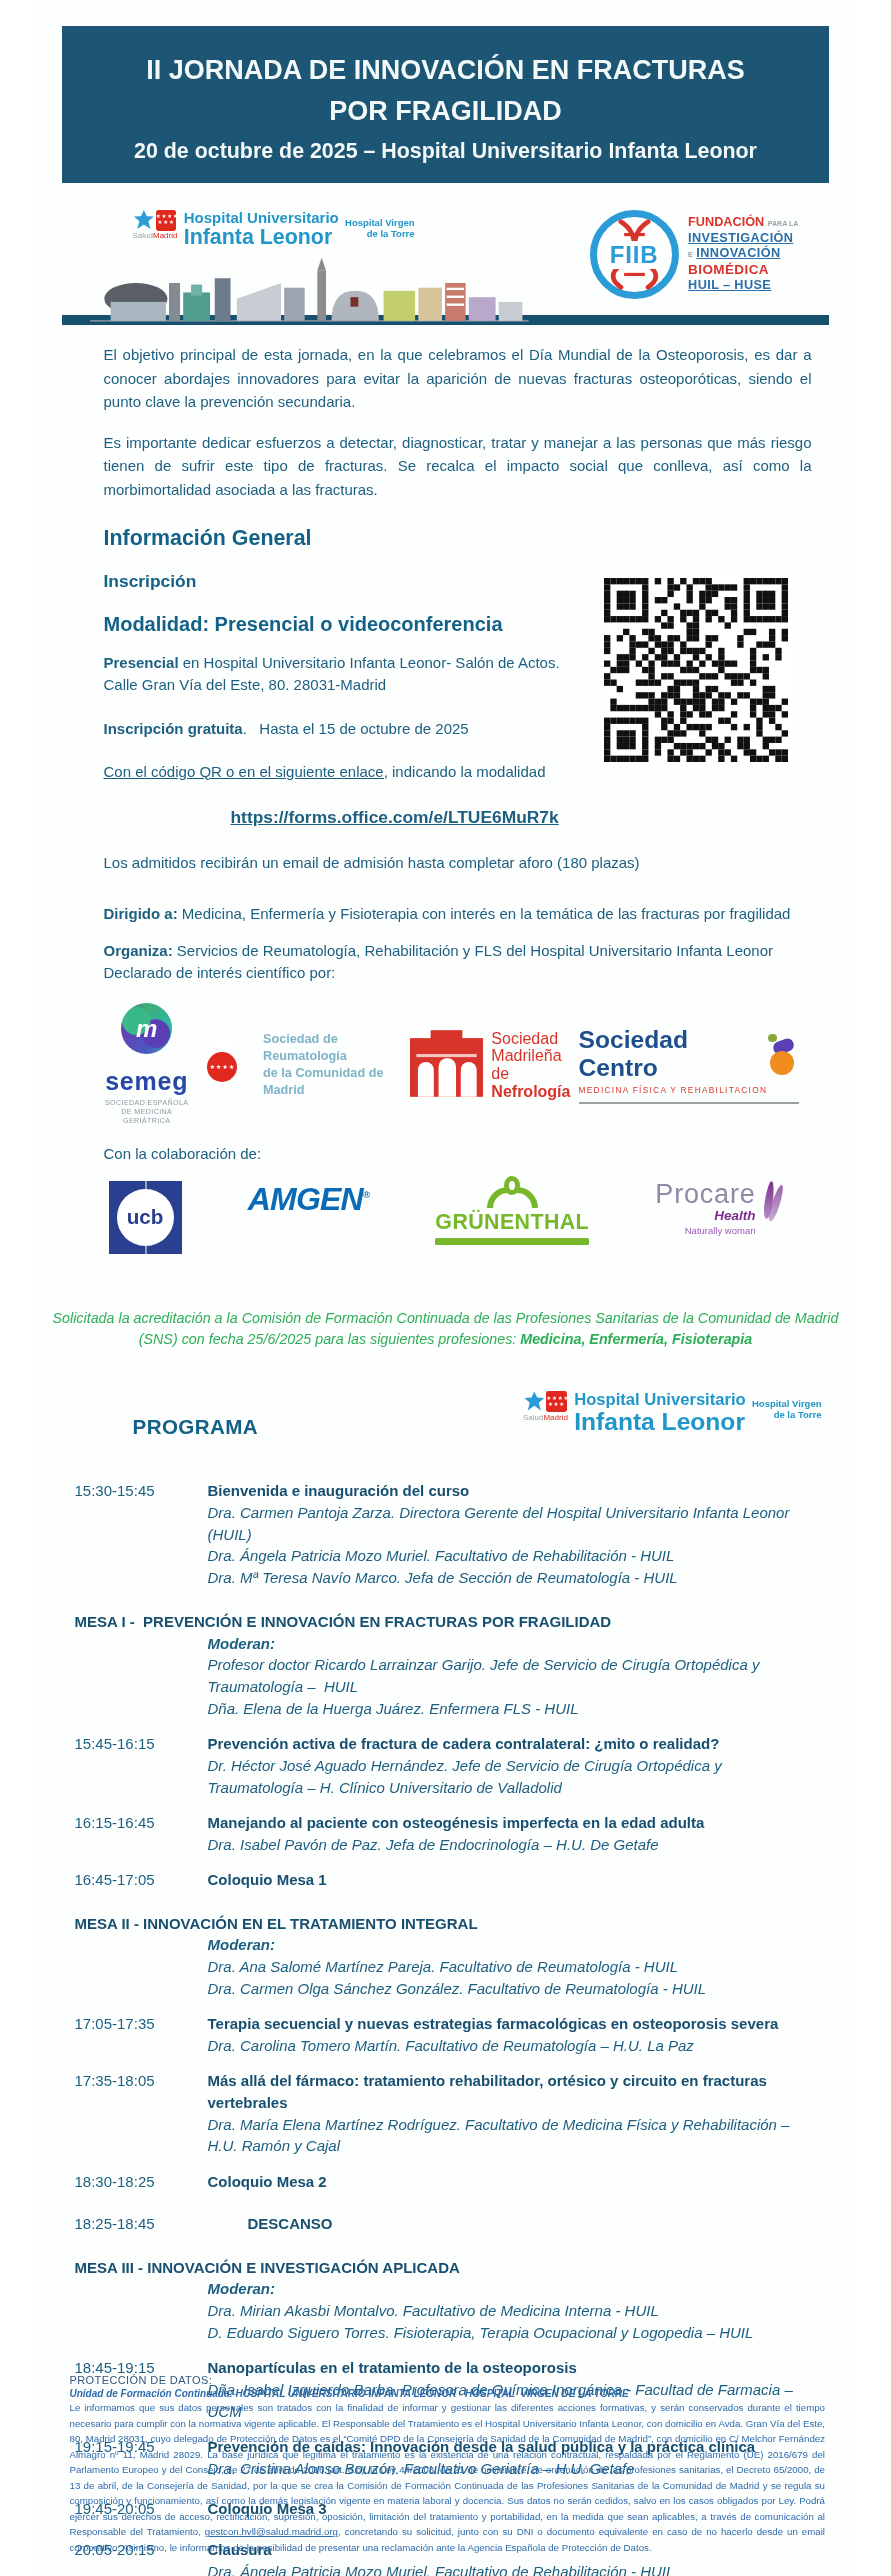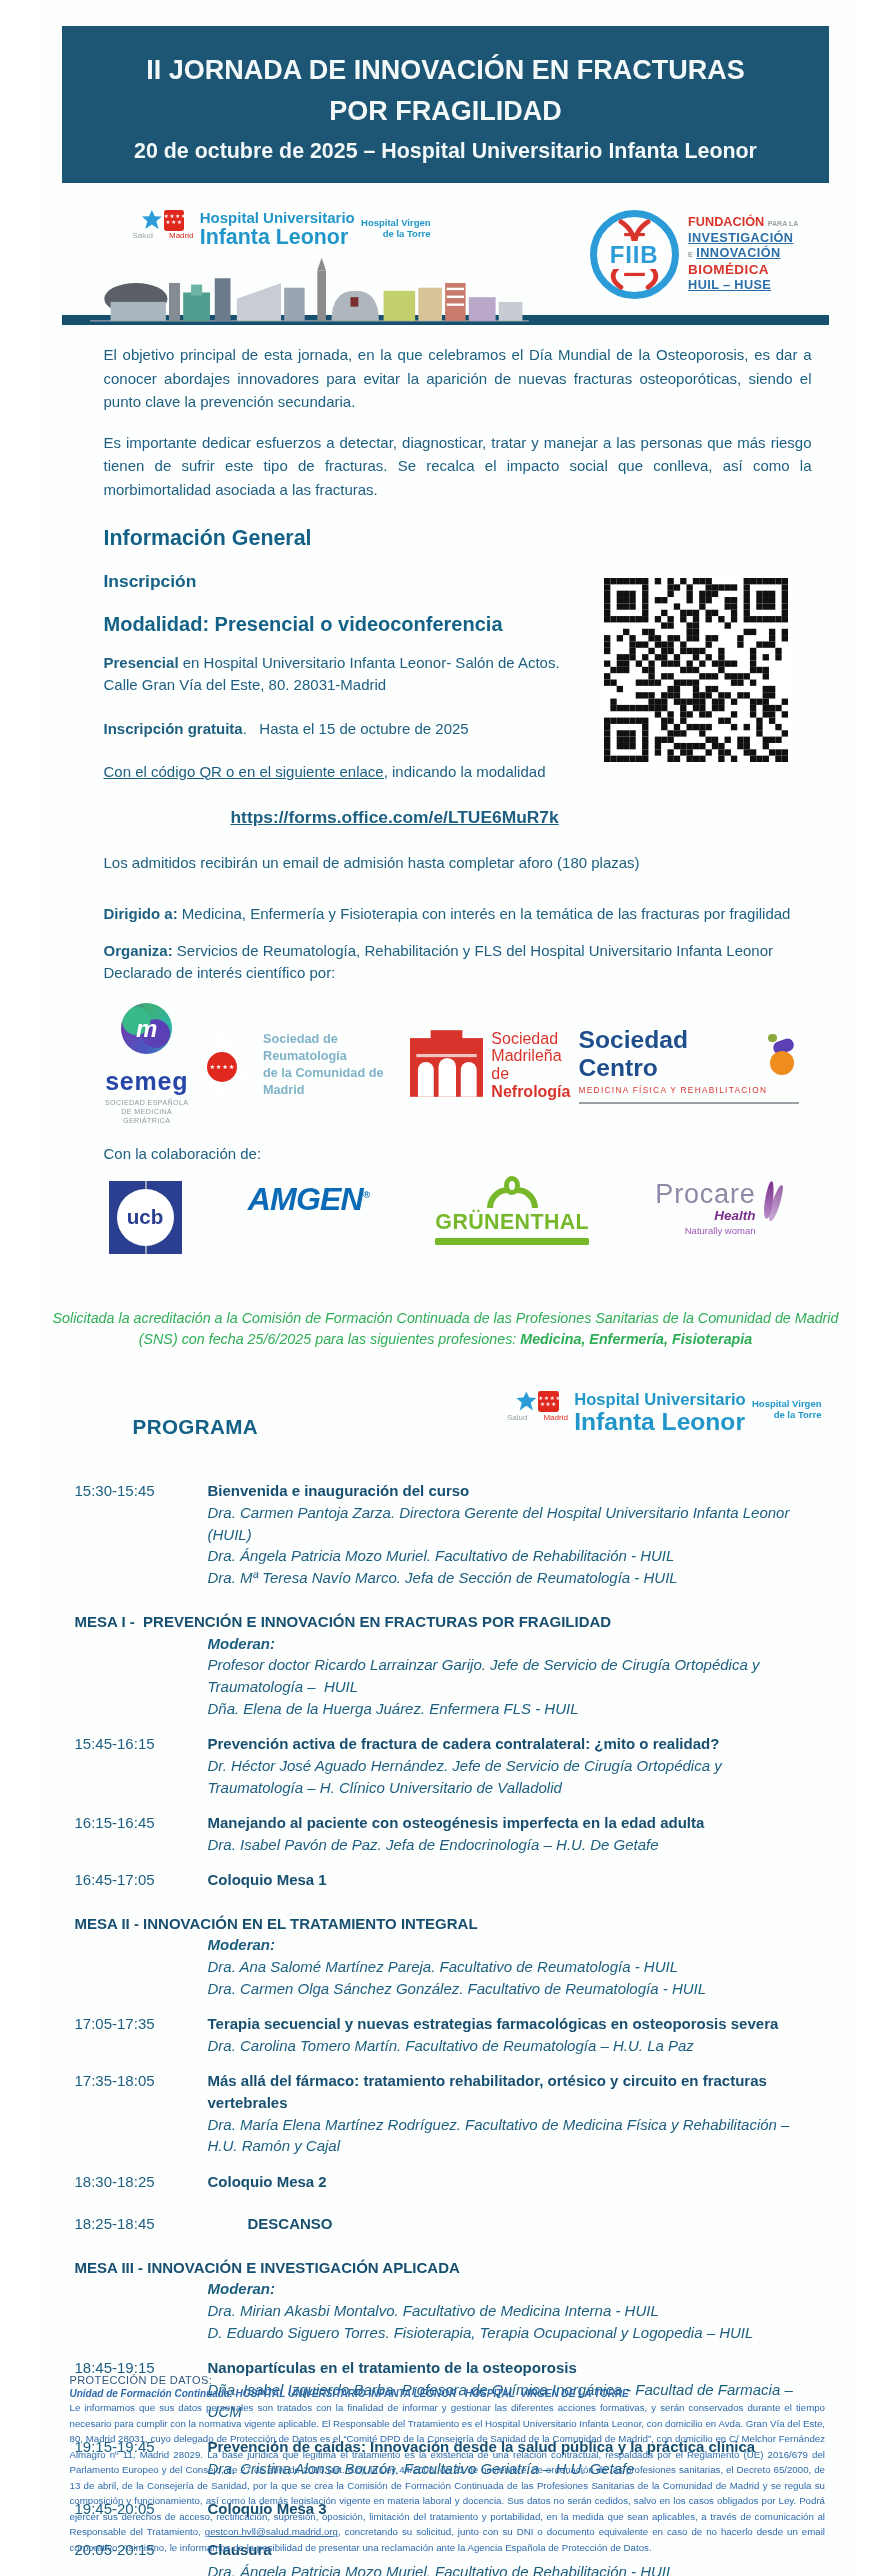--- a/index.html
+++ b/index.html
@@ -21,21 +21,21 @@
   .huil-block { display:flex; flex-direction:column; }
   .huil-lockup { display:flex; align-items:flex-start; gap:6.3px; margin-left:44px; }
   .sm-mark { display:flex; flex-direction:column; align-items:center; }
   .sm-shapes { display:flex; align-items:center; gap:1.6px; }
   .sm-star {
     width:20.6px; height:20.6px; background:#2b9cd8;
     clip-path:polygon(50% 0,64% 30%,98% 32%,72% 55%,82% 92%,50% 70%,18% 92%,28% 55%,2% 32%,36% 30%);
   }
   .sm-flag { width:20.6px; height:20.6px; background:#e0281e; border-radius:2.4px; color:#fff; font-size:5.5px; line-height:6.3px; text-align:center; padding-top:3.2px; letter-spacing:0.8px; }
   .sm-text { font-size:8px; margin-top:0.8px; }
-  .sm-text .g { color:#9aa2a8; } .sm-text .r { color:#e0281e;margin-left:16px; }
+  .sm-text .g { color:#9aa2a8; } .sm-text .r { color:#e0281e; }
   .huil-name { line-height:1.05; }
   .huil-name .l1 { color:#2196c9; font-weight:bold; font-size:15px; }
   .huil-name .l2 { color:#2196c9; font-weight:bold; font-size:21.4px; }
   .hvt { color:#2196c9; font-weight:bold; font-size:9.5px; line-height:1.15; margin-top:8px; text-align:right; }
   .skyline { margin-top:4.8px; }
   .fiib { display:flex; align-items:center; gap:9.5px; }
   .fiib-circle { position:relative; width:89px; height:89px; border-radius:50%; border:7.1px solid #2b9cd8; flex:none; }
   .fiib-circle svg { position:absolute; inset:0; }
   .fiib-label { position:absolute; top:50%; left:50%; transform:translate(-50%,-50%); background:#fff; padding:0 2.4px; color:#2b9cd8; font-weight:bold; font-size:24px; letter-spacing:0.8px; }
   .fiib-text { line-height:1.22; white-space:nowrap; }

